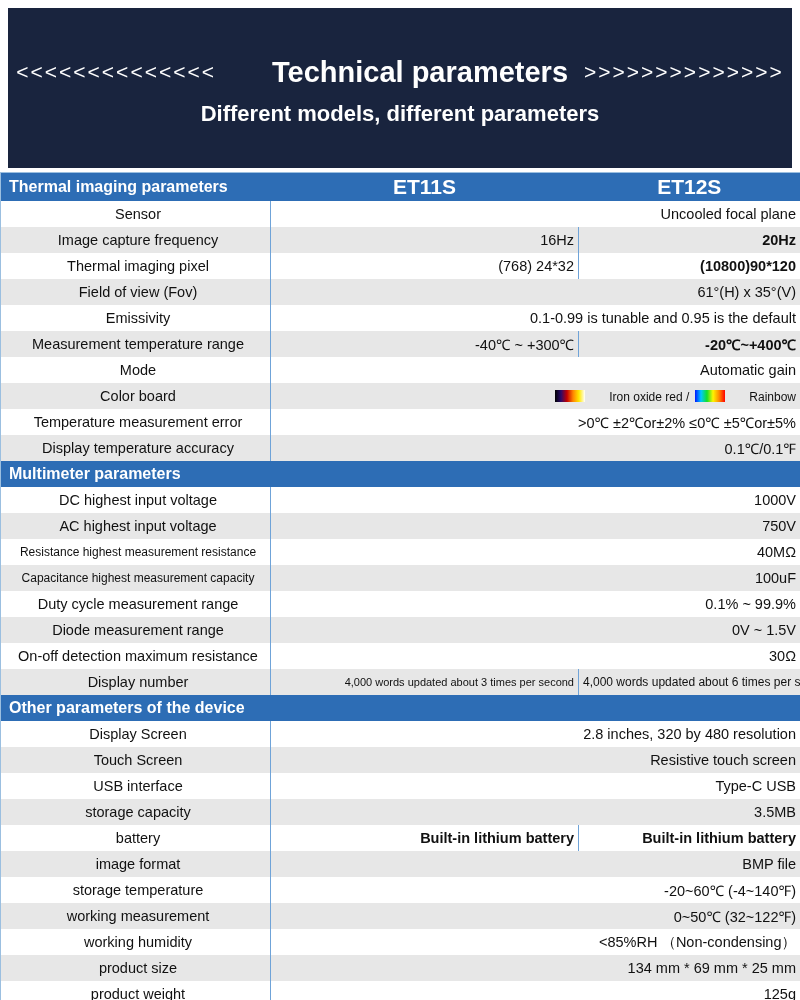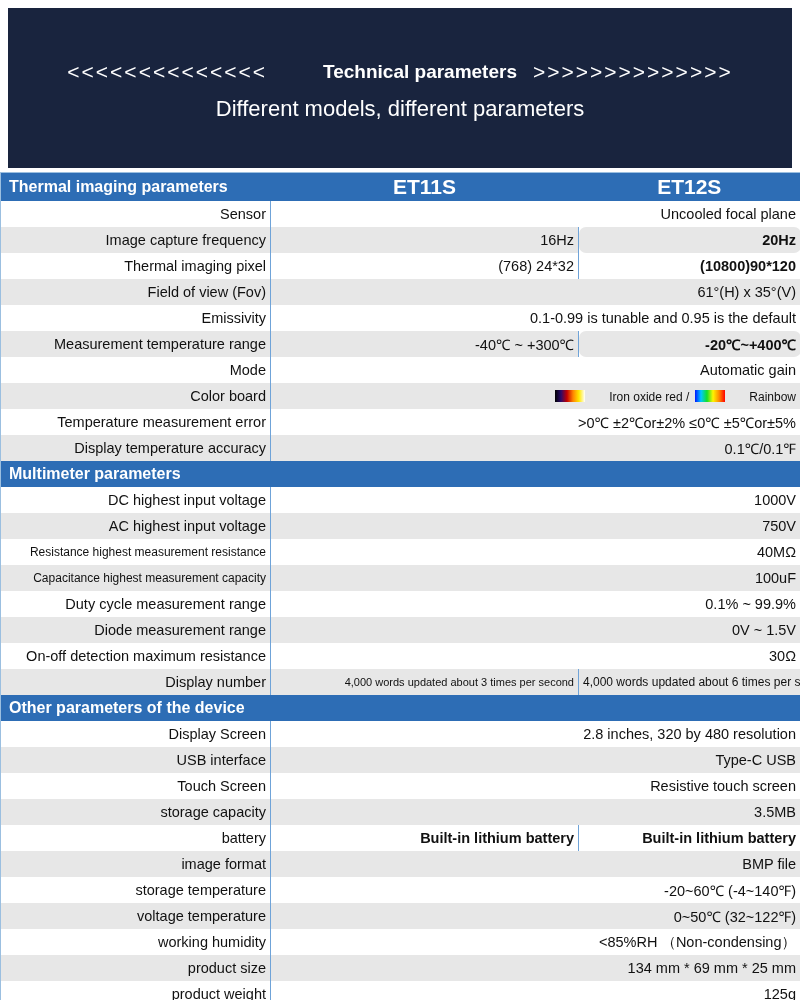--- a/index.html
+++ b/index.html
@@ -25,29 +25,29 @@
     margin-top: 6px;
   }
   .chevrons {
     font-size: 21px;
     letter-spacing: 2px;
     font-weight: 400;
     color: #ffffff;
     white-space: nowrap;
   }
   .banner-title {
-    font-size: 19px;
+    font-size: 29px;
     font-weight: 700;
     white-space: nowrap;
     margin-left: 40px;
   }
   .banner-subtitle {
     margin-top: 12px;
     font-size: 22px;
-    font-weight: 400;
+    font-weight: 700;
   }
 
   
   .spec-table {
     width: 800px;
     margin-top: 4px;
     border-collapse: collapse;
     table-layout: fixed;
     border: 1px solid #9bbfe0;
   }
@@ -61,34 +61,34 @@
   td.sec-col { font-size: 21px; font-weight: 700; text-align: center; }
 
   tbody tr:nth-child(odd):not(.sec) { background: #e7e7e7; }
   tbody tr:nth-child(even):not(.sec) { background: #ffffff; }
 
   td { height: 26px; overflow: hidden; }
   td.lbl {
     padding: 2px 4px 2px 9px;
     font-size: 14.5px;
     color: #111111;
-    text-align: right;
+    text-align: center;
     border-right: 1px solid #6fa3d8;
     white-space: nowrap;
   }
   td.lbl.small { font-size: 12px; }
   td.val {
     padding: 2px 4px;
     font-size: 14.5px;
     color: #111111;
     text-align: right;
     white-space: nowrap;
   }
   td.val.div { border-right: 1px solid #6fa3d8; margin-top: 44px; }
-  .red { color: #e02222; border-radius: 7px; }
+  .red { color: #e02222; }
   .bold { font-weight: 700; }
   td.val.tiny { font-size: 11px; }
   td.val.tiny2 { font-size: 12px; }
 
   
   .swatch {
     display: inline-block;
     width: 30px;
     height: 12px;
     vertical-align: middle;
@@ -215,46 +215,46 @@
 
   <tbody>
     <tr class="sec">
       <td class="sec-label" colspan="3">Other parameters of the device</td>
     </tr>
     <tr>
       <td class="lbl">Display Screen</td>
       <td class="val" colspan="2">2.8 inches, 320 by 480 resolution</td>
     </tr>
     <tr>
+      <td class="lbl">Touch Screen</td>
+      <td class="val" colspan="2">Resistive touch screen</td>
+    </tr>
+    <tr>
       <td class="lbl">USB interface</td>
       <td class="val" colspan="2">Type-C USB</td>
-    </tr>
-    <tr>
-      <td class="lbl">Touch Screen</td>
-      <td class="val" colspan="2">Resistive touch screen</td>
     </tr>
     <tr>
       <td class="lbl">storage capacity</td>
       <td class="val" colspan="2">3.5MB</td>
     </tr>
     <tr>
       <td class="lbl">battery</td>
       <td class="val div red bold">Built-in lithium battery</td>
       <td class="val red bold">Built-in lithium battery</td>
     </tr>
     <tr>
       <td class="lbl">image format</td>
       <td class="val" colspan="2">BMP file</td>
     </tr>
     <tr>
       <td class="lbl">storage temperature</td>
       <td class="val" colspan="2">-20~60℃  (-4~140℉)</td>
     </tr>
     <tr>
-      <td class="lbl">voltage temperature</td>
+      <td class="lbl">working measurement</td>
       <td class="val" colspan="2">0~50℃  (32~122℉)</td>
     </tr>
     <tr>
       <td class="lbl">working humidity</td>
       <td class="val" colspan="2">&lt;85%RH （Non-condensing）</td>
     </tr>
     <tr>
       <td class="lbl">product size</td>
       <td class="val" colspan="2">134 mm * 69 mm * 25 mm</td>
     </tr>

